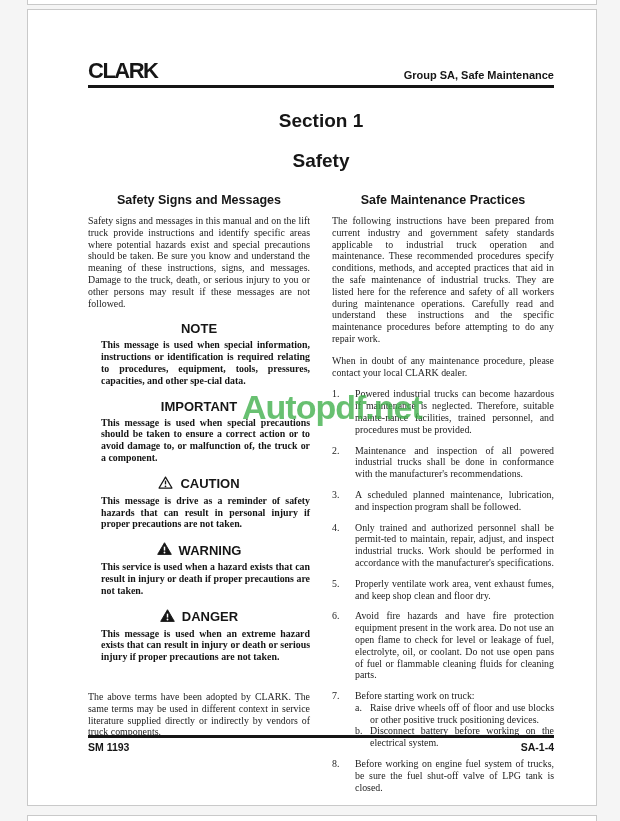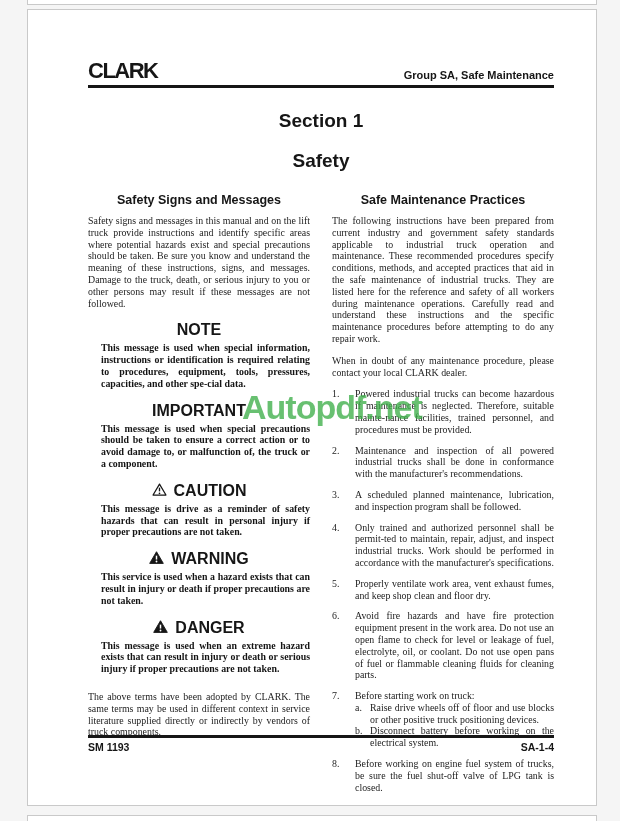--- a/index.html
+++ b/index.html
@@ -59,21 +59,21 @@
     text-align: center; font-family: "Liberation Sans", sans-serif;
     font-weight: bold; font-size: 12.5px; color: #161616;
     margin: 0 0 8px 0;
   }
   p.body {
     font-size: 9.9px; line-height: 11.8px; text-align: justify;
     margin: 0 0 10px 0; color: #1c1c1c;
   }
   .msg-label {
     text-align: center; font-family: "Liberation Sans", sans-serif;
-    font-weight: bold; font-size: 16px; color: #161616;
+    font-weight: bold; font-size: 13px; color: #161616;
     margin: 12px 0 3px 0;
     display: flex; align-items: center; justify-content: center;
   }
   .msg-label .tri { margin-right: 7px; display: inline-block; }
   p.msg-text {
     font-size: 9.9px; line-height: 11.8px; text-align: justify;
     font-weight: bold; margin: 0 0 10px 13px; color: #151515;
   }
 
   ol.safe-list { list-style: none; margin: 4px 0 0 0; padding: 0; }
@@ -166,21 +166,21 @@
               <svg width="15" height="13" viewBox="0 0 24 21">
                 <path d="M12 1.2 L23 20 L1 20 Z" fill="#161616" stroke="#161616" stroke-width="1.5" stroke-linejoin="round"></path>
                 <line x1="12" y1="7.5" x2="12" y2="13.8" stroke="#ffffff" stroke-width="2.4"></line>
                 <circle cx="12" cy="17" r="1.5" fill="#ffffff"></circle>
               </svg>
             </span>
             <span>DANGER</span>
           </div>
           <p class="msg-text">This message is used when an extreme hazard exists that can result in injury or death or serious injury if proper precautions are not taken.</p>
 
-          <p class="body" style="margin-top:16px">The above terms have been adopted by CLARK. The same terms may be used in different context in service literature supplied directly or indirectly by vendors of truck components.</p>
+          <p class="body" style="margin-top:28px">The above terms have been adopted by CLARK. The same terms may be used in different context in service literature supplied directly or indirectly by vendors of truck components.</p>
         </div>
 
         <div class="col">
           <h2 class="col-heading">Safe Maintenance Practices</h2>
           <p class="body">The following instructions have been prepared from current industry and government safety standards applicable to industrial truck operation and maintenance. These recommended procedures specify conditions, methods, and accepted practices that aid in the safe maintenance of industrial trucks. They are listed here for the reference and safety of all workers during maintenance operations. Carefully read and understand these instructions and the specific maintenance procedures before attempting to do any repair work.</p>
           <p class="body">When in doubt of any maintenance procedure, please contact your local CLARK dealer.</p>
 
           <ol class="safe-list">
             <li>
               <span class="num">1.</span>

